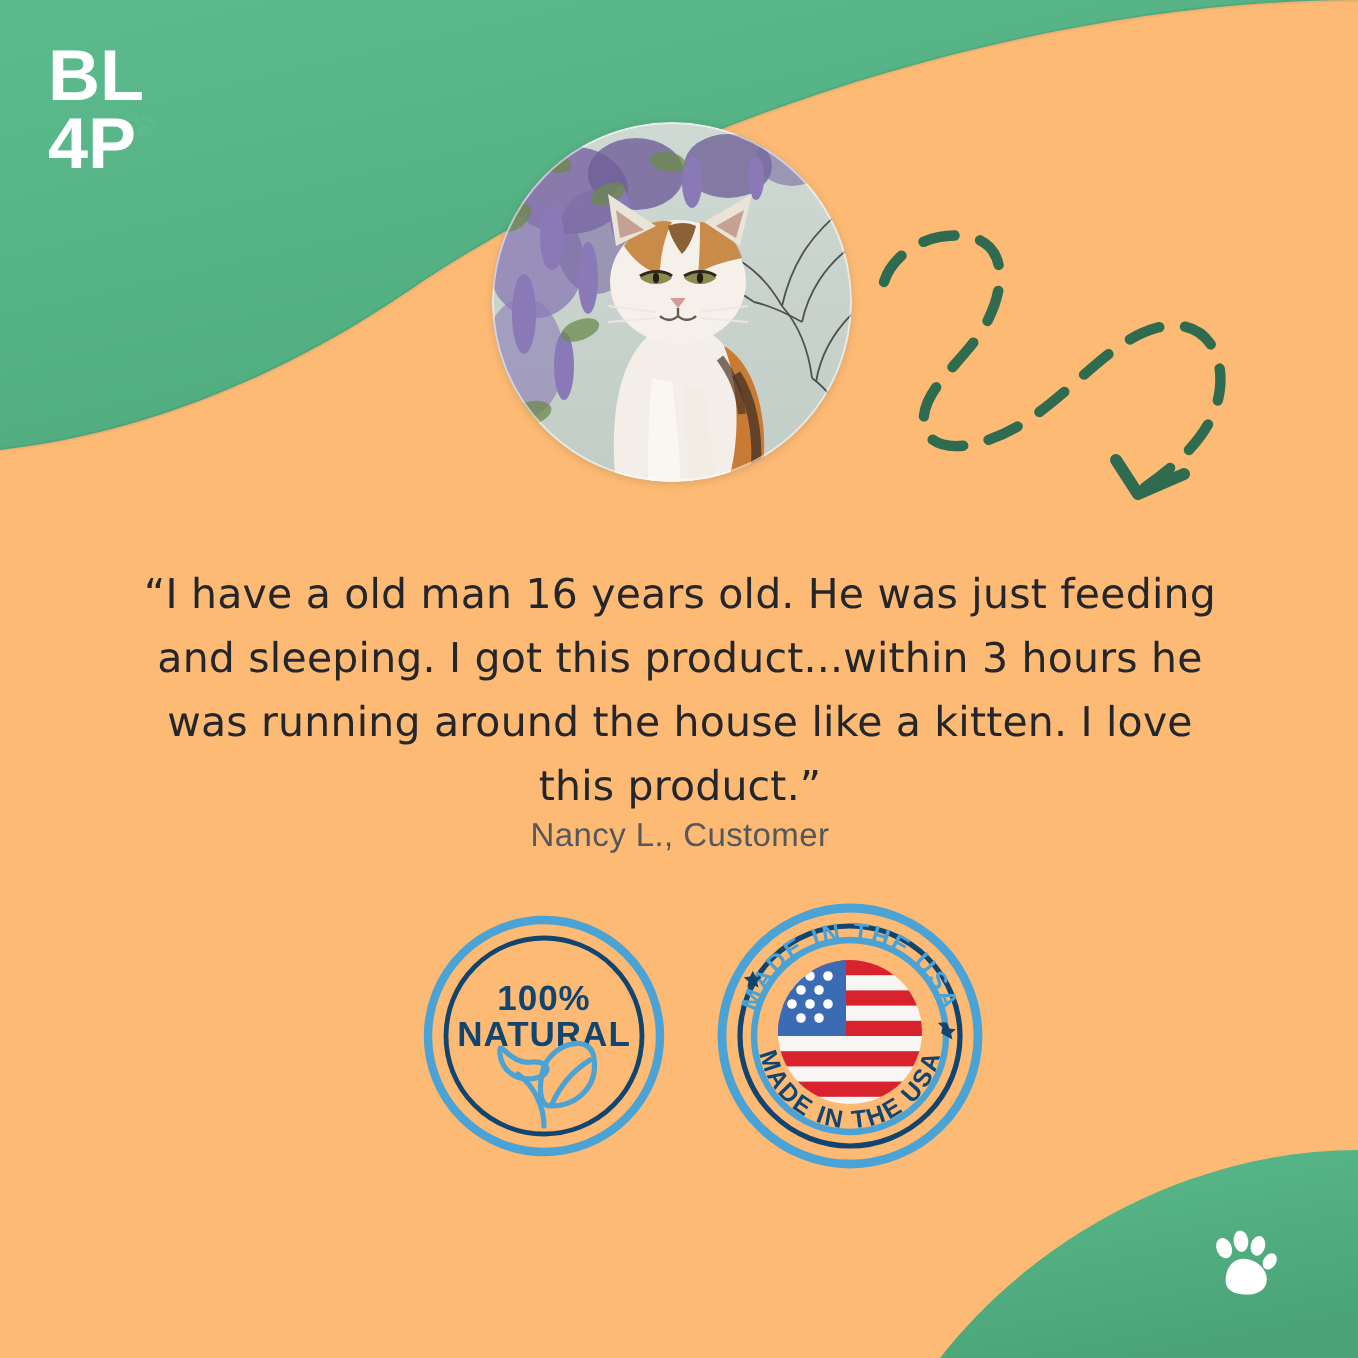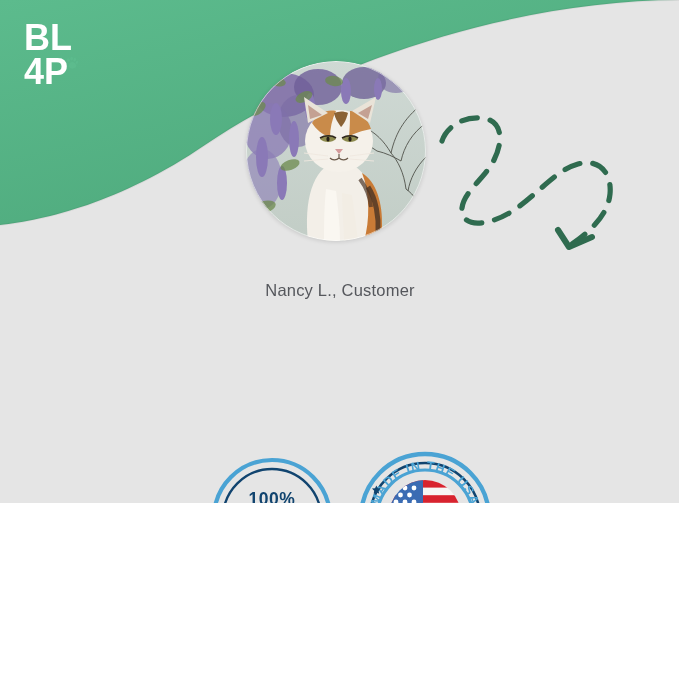--- a/index.html
+++ b/index.html
@@ -8,22 +8,22 @@
     padding: 0;
     background: #ffffff;
   }
   body {
     font-family: "Liberation Sans", sans-serif;
   }
 
   #card {
     position: relative;
     width: 679px;
-    height: 503px;
-    background: #e5e5e5;
+    height: 679px;
+    background: #fdba74;
     overflow: hidden;
   }
 
   
   .corner-svg {
     position: absolute;
     left: 0;
     top: 0;
     width: 679px;
     height: 679px;
@@ -251,20 +251,21 @@
   </div>
 
   <svg id="arrow" viewBox="0 0 192 160">
     <g stroke="#2f6b4f" stroke-width="5.2" fill="none" stroke-linecap="round">
       <path d="M10,33 C14,20 30,8 50,10 C70,12 72,32 62,52 C52,72 28,86 30,104 C32,120 58,118 82,102 C106,86 124,62 146,56 C168,50 180,66 178,86 C176,106 160,122 140,136" stroke-dasharray="16 13"></path>
       <path d="M126,122 L137,139 L160,129" stroke-dasharray="none" stroke-width="6" stroke-linejoin="round"></path>
     </g>
   </svg>
 
   <div id="testimonial">
+    <p id="quote-text">“I have a old man 16 years old. He was just feeding and sleeping. I got this product...within 3 hours he was running around the house like a kitten. I love this product.”</p>
     <p id="attribution">Nancy L., Customer</p>
   </div>
 
   <div id="badges">
 
     <div class="badge">
       <svg width="122" height="122" viewBox="0 0 122 122">
         <circle cx="61" cy="61" r="58" fill="none" stroke="#4aa3d4" stroke-width="4.2"></circle>
         <circle cx="61" cy="61" r="49" fill="none" stroke="#11446f" stroke-width="2.4"></circle>
         <text x="61" y="48" text-anchor="middle" font-family="Liberation Sans, sans-serif" font-size="17.5" font-weight="bold" fill="#11446f" letter-spacing="0.5">100%</text>

